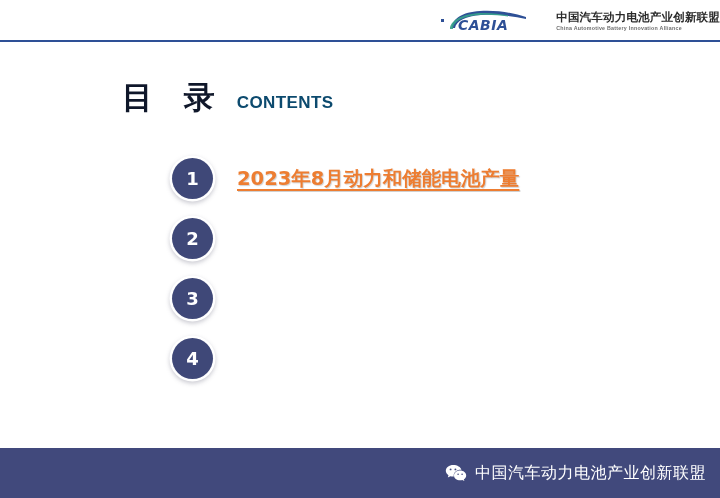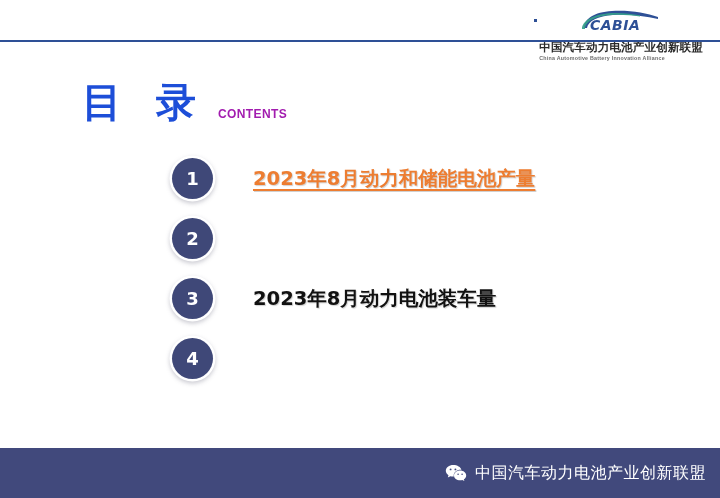--- a/index.html
+++ b/index.html
@@ -27,26 +27,25 @@
   .header-rule {
     position: absolute;
     left: 0;
     top: 40px;
     width: 720px;
     height: 2px;
     background: #2e5096;
   }
   .brand {
     position: absolute;
-    right: 17px;
+    right: 0;
     top: 8px;
     display: flex;
     align-items: center;
-    gap: 7px;
-    flex-direction: column;
+    gap: 24px;
   }
   .brand-logo {
     width: 86px;
     height: 27px;
     position: relative;
     display: block;
   }
   .brand-text {
     display: flex;
     flex-direction: column;
@@ -81,30 +80,31 @@
   .title-block {
     position: absolute;
     left: 82px;
     top: 82px;
     display: flex;
     align-items: flex-end;
     gap: 12px;
   }
   .title-cn {
     font-family: "DejaVu Sans", "Liberation Sans", sans-serif;
-    font-size: 40px;
-    font-weight: bold;
-    color: #1d4ed8;
+    font-size: 31px;
+    font-weight: bold;
+    color: #0f172a;
     letter-spacing: 10px;
     line-height: 1;
+    margin-left: 40px;
   }
   .title-en {
-    font-size: 12px;
-    font-weight: bold;
-    color: #a21caf;
+    font-size: 17px;
+    font-weight: bold;
+    color: #0c4a6e;
     letter-spacing: 0.4px;
     line-height: 1;
     padding-bottom: 2px;
   }
 
   
   .toc {
     position: absolute;
     left: 172px;
     top: 148px;
@@ -125,21 +125,21 @@
     font-size: 18px;
     font-weight: bold;
     display: flex;
     align-items: center;
     justify-content: center;
     flex: 0 0 auto;
     box-shadow: 0 0 0 2.5px #ffffff, 0 2px 4px 2.5px rgba(120,120,140,0.38);
     font-family: "DejaVu Sans", "Liberation Sans", sans-serif;
   }
   .toc-label {
-    margin-left: 40px;
+    margin-left: 24px;
     font-family: "DejaVu Sans", "Liberation Sans", sans-serif;
     font-size: 19.5px;
     font-weight: bold;
     color: #111111;
     letter-spacing: 0px;
     white-space: nowrap;
     text-shadow: 1px 1px 1px rgba(150,150,150,0.45);
   }
   .toc-label.active {
     color: #ed7d31;
@@ -214,21 +214,20 @@
     <span class="badge">1</span>
     <span class="toc-label active">2023年8月动力和储能电池产量</span>
   </div>
 
   <div class="toc-item">
     <span class="badge">2</span>
   </div>
 
   <div class="toc-item">
     <span class="badge">3</span>
-    <span class="toc-label">2023年8月动力电池装车量</span>
   </div>
 
   <div class="toc-item">
     <span class="badge">4</span>
   </div>
 
 </div>
 
 <div class="footer">
   <div class="footer-inner">

